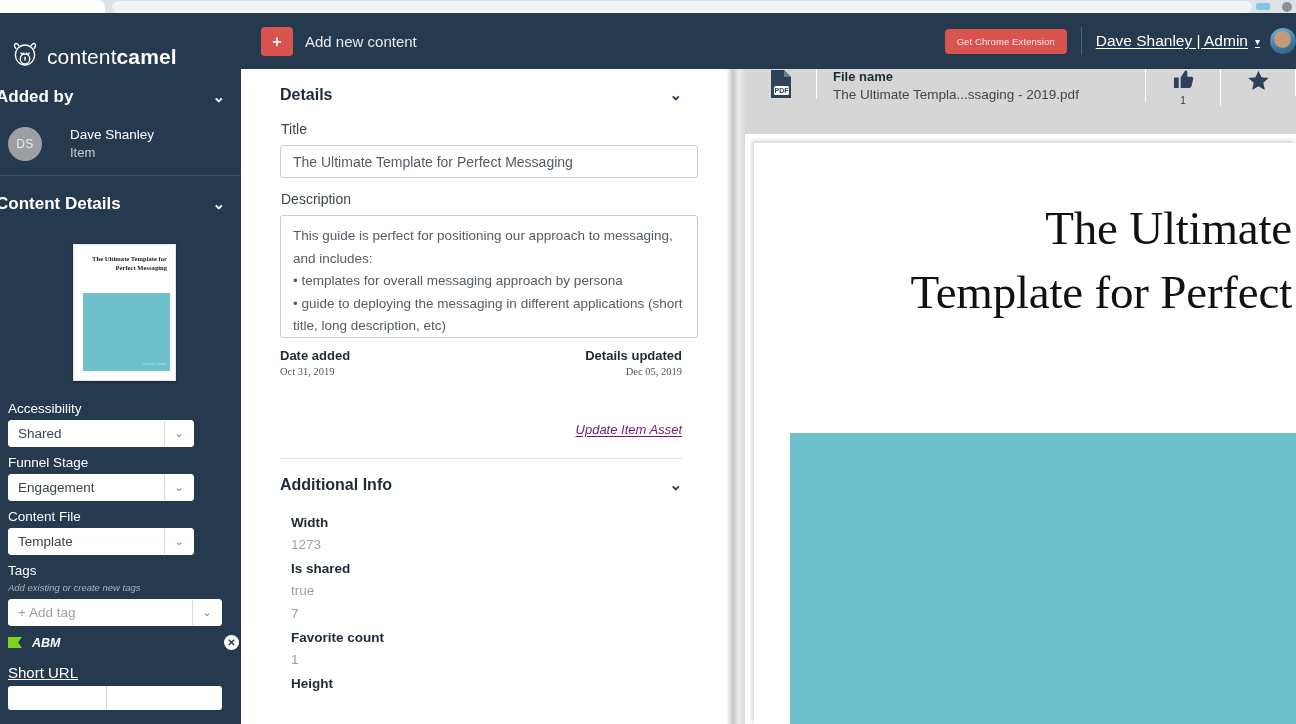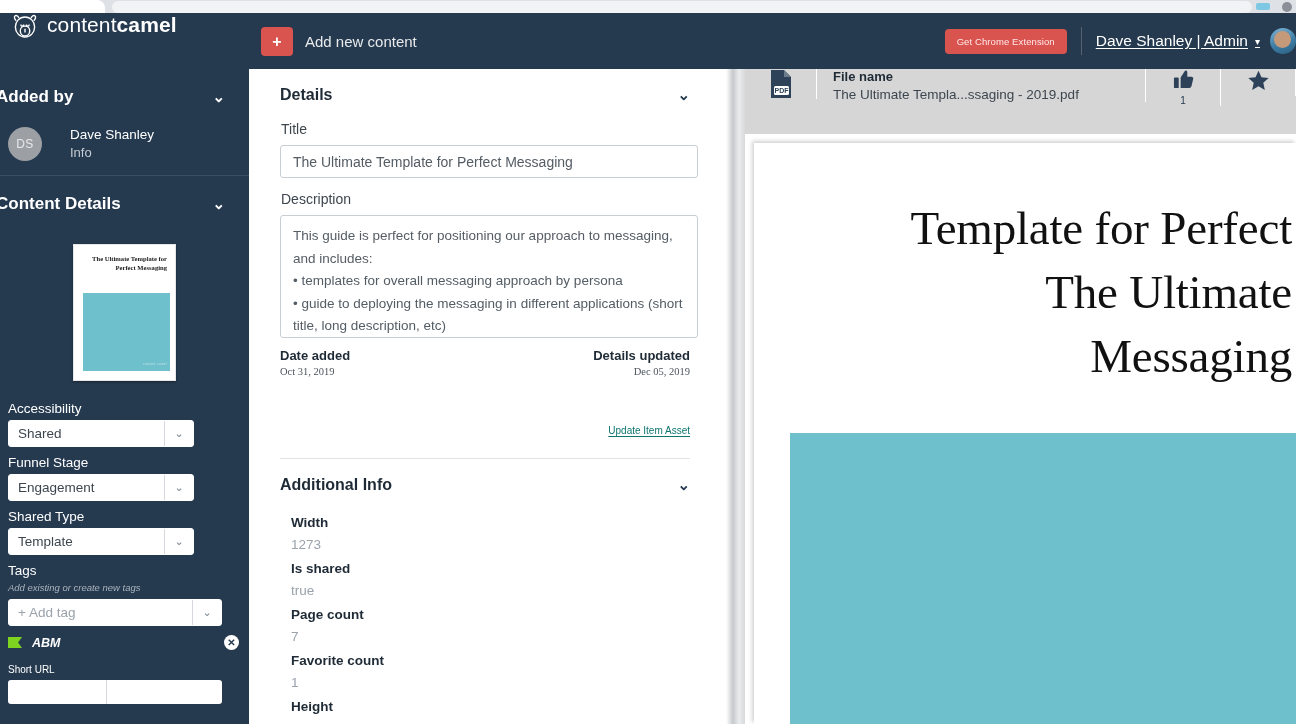--- a/index.html
+++ b/index.html
@@ -37,21 +37,21 @@
     position: absolute; right: 4px; top: 2px; width: 10px; height: 10px;
     border-radius: 50%; background: #8a8f98;
   }
 
   
   .topbar {
     position: absolute; left: 0; top: 13px; width: 1296px; height: 56px;
     background: #25394f; display: flex; align-items: center;
   }
   .logo-zone {
-    width: 255px; height: 56px; display: flex; align-items: flex-start;
+    width: 255px; height: 56px; display: flex; align-items: flex-end;
     padding-left: 10px; gap: 7px;
   }
   .logo-mark { width: 30px; height: 28px; flex: 0 0 auto; }
   .logo-text {
     color: #ffffff; font-size: 21px; letter-spacing: .1px; white-space: nowrap;
   }
   .logo-text b { font-weight: 700; }
   .logo-text span.light { font-weight: 400; }
 
   .addnew {
@@ -166,31 +166,31 @@
     clip-path: polygon(0 0, 100% 0, 72% 50%, 100% 100%, 0 100%);
   }
   .tag-name {
     color: #ffffff; font-size: 12.5px; font-style: italic; font-weight: 600;
   }
   .tag-remove {
     margin-left: auto; width: 15px; height: 15px; border-radius: 50%;
     background: #ffffff; color: #25394f; font-size: 10px; line-height: 15px;
     text-align: center; cursor: pointer; font-weight: 700;
   }
-  .short-url-label { color: #ffffff; font-size: 10px; padding: 14px 4px 5px 8px; }
+  .short-url-label { color: #ffffff; font-size: 15px; padding: 14px 4px 5px 8px; text-decoration: underline; }
   .short-url-box {
     margin-left: 8px; width: 214px; height: 24px; background: #ffffff;
     border-radius: 3px; display: flex; align-items: center;
   }
   .short-url-box .su-div { width: 1px; height: 24px; background: #d5d9dd; margin-left: 98px; }
 
   
   .details-panel {
-    position: absolute; left: 249px; top: 69px; width: 469px; height: 655px;
-    background: #ffffff; overflow: hidden; padding: 0 0 0 4px;
+    position: absolute; left: 241px; top: 69px; width: 469px; height: 655px;
+    background: #ffffff; overflow: hidden; padding: 0 0 0 12px;
   }
   .dp-section { padding: 0 28px 0 27px; }
   .dp-head {
     display: flex; align-items: center; height: 52px;
   }
   .dp-title { font-size: 16px; font-weight: 700; color: #1e2a35; }
   .dp-chevron { margin-left: auto; color: #25394f; font-size: 15px; font-weight: 700; }
 
   .f-label { font-size: 14px; color: #3d464f; margin: 0 0 8px 1px; }
   .input-text {
@@ -206,22 +206,22 @@
     background: #fff;
   }
   .meta-row { display: flex; margin-top: 6px; }
   .meta-col { flex: 1; }
   .meta-col.right { text-align: right; }
   .meta-k { font-size: 13px; font-weight: 700; color: #1e2a35; }
   .meta-v { font-size: 10.5px; color: #4c545c; margin-top: 3px; font-family: "Liberation Serif", serif; }
 
   .update-link-row { text-align: right; padding: 43px 28px 0 0; }
   .update-link {
-    font-size: 10px; color: #0f766e; text-decoration: underline;
-    text-underline-offset: 2px; cursor: pointer;
+    font-size: 13px; color: #701a75; text-decoration: underline;
+    text-underline-offset: 2px; cursor: pointer; font-style: italic;
   }
   .dp-rule { height: 1px; background: #e1e4e7; margin: 20px 28px 0 27px; }
 
   .ai-item { margin-bottom: 1px; padding-left: 11px; }
   .ai-k { font-size: 13.5px; font-weight: 700; color: #1e2a35; line-height: 23px; }
   .ai-v { font-size: 13.5px; color: #9aa2ab; line-height: 22px; }
 
   
   .preview {
     position: absolute; left: 718px; top: 69px; width: 578px; height: 655px;
@@ -316,21 +316,21 @@
       <div class="panel-head">
         <span class="panel-head-title">Added by</span>
         <span class="panel-chevron">⌄</span>
       </div>
     </div>
 
     <div class="added-by-row">
       <div class="ab-avatar">DS</div>
       <div>
         <div class="ab-name">Dave Shanley</div>
-        <div class="ab-role">Info</div>
+        <div class="ab-role">Item</div>
       </div>
     </div>
 
     <div class="sb-divider"></div>
 
     <div class="dp-section" style="padding:0 12px 0 0;">
       <div class="panel-head">
         <span class="panel-head-title">Content Details</span>
         <span class="panel-chevron">⌄</span>
       </div>
@@ -354,21 +354,21 @@
 
     <div class="sb-field">
       <div class="sb-label">Funnel Stage</div>
       <div class="select">
         <span>Engagement</span>
         <span class="sel-caret">⌄</span>
       </div>
     </div>
 
     <div class="sb-field">
-      <div class="sb-label">Shared Type</div>
+      <div class="sb-label">Content File</div>
       <div class="select">
         <span>Template</span>
         <span class="sel-caret">⌄</span>
       </div>
     </div>
 
     <div class="sb-field">
       <div class="sb-label">Tags</div>
       <div class="sb-label small-italic">Add existing or create new tags</div>
       <div class="select wide">
@@ -432,21 +432,20 @@
 
       <div class="ai-item">
         <div class="ai-k">Width</div>
         <div class="ai-v">1273</div>
       </div>
       <div class="ai-item">
         <div class="ai-k">Is shared</div>
         <div class="ai-v">true</div>
       </div>
       <div class="ai-item">
-        <div class="ai-k">Page count</div>
         <div class="ai-v">7</div>
       </div>
       <div class="ai-item">
         <div class="ai-k">Favorite count</div>
         <div class="ai-v">1</div>
       </div>
       <div class="ai-item">
         <div class="ai-k">Height</div>
       </div>
     </div>
@@ -483,21 +482,20 @@
         <span>
           <svg viewBox="0 0 24 24" width="23" height="23" fill="#2d4259">
             <path d="M12 1.8l3.1 6.9 7.5.7-5.6 5 1.6 7.4L12 18l-6.6 3.8L7 14.4l-5.6-5 7.5-.7z"></path>
           </svg>
         </span>
       </div>
     </div>
 
     <div class="pv-doc">
       <div class="doc-title">
+        <div>The Ultimate</div>
         <div>Template for Perfect</div>
-        <div>The Ultimate</div>
-        <div>Messaging</div>
       </div>
       <div class="doc-block"></div>
     </div>
   </div>
 
 </div>
 
 </body></html>

